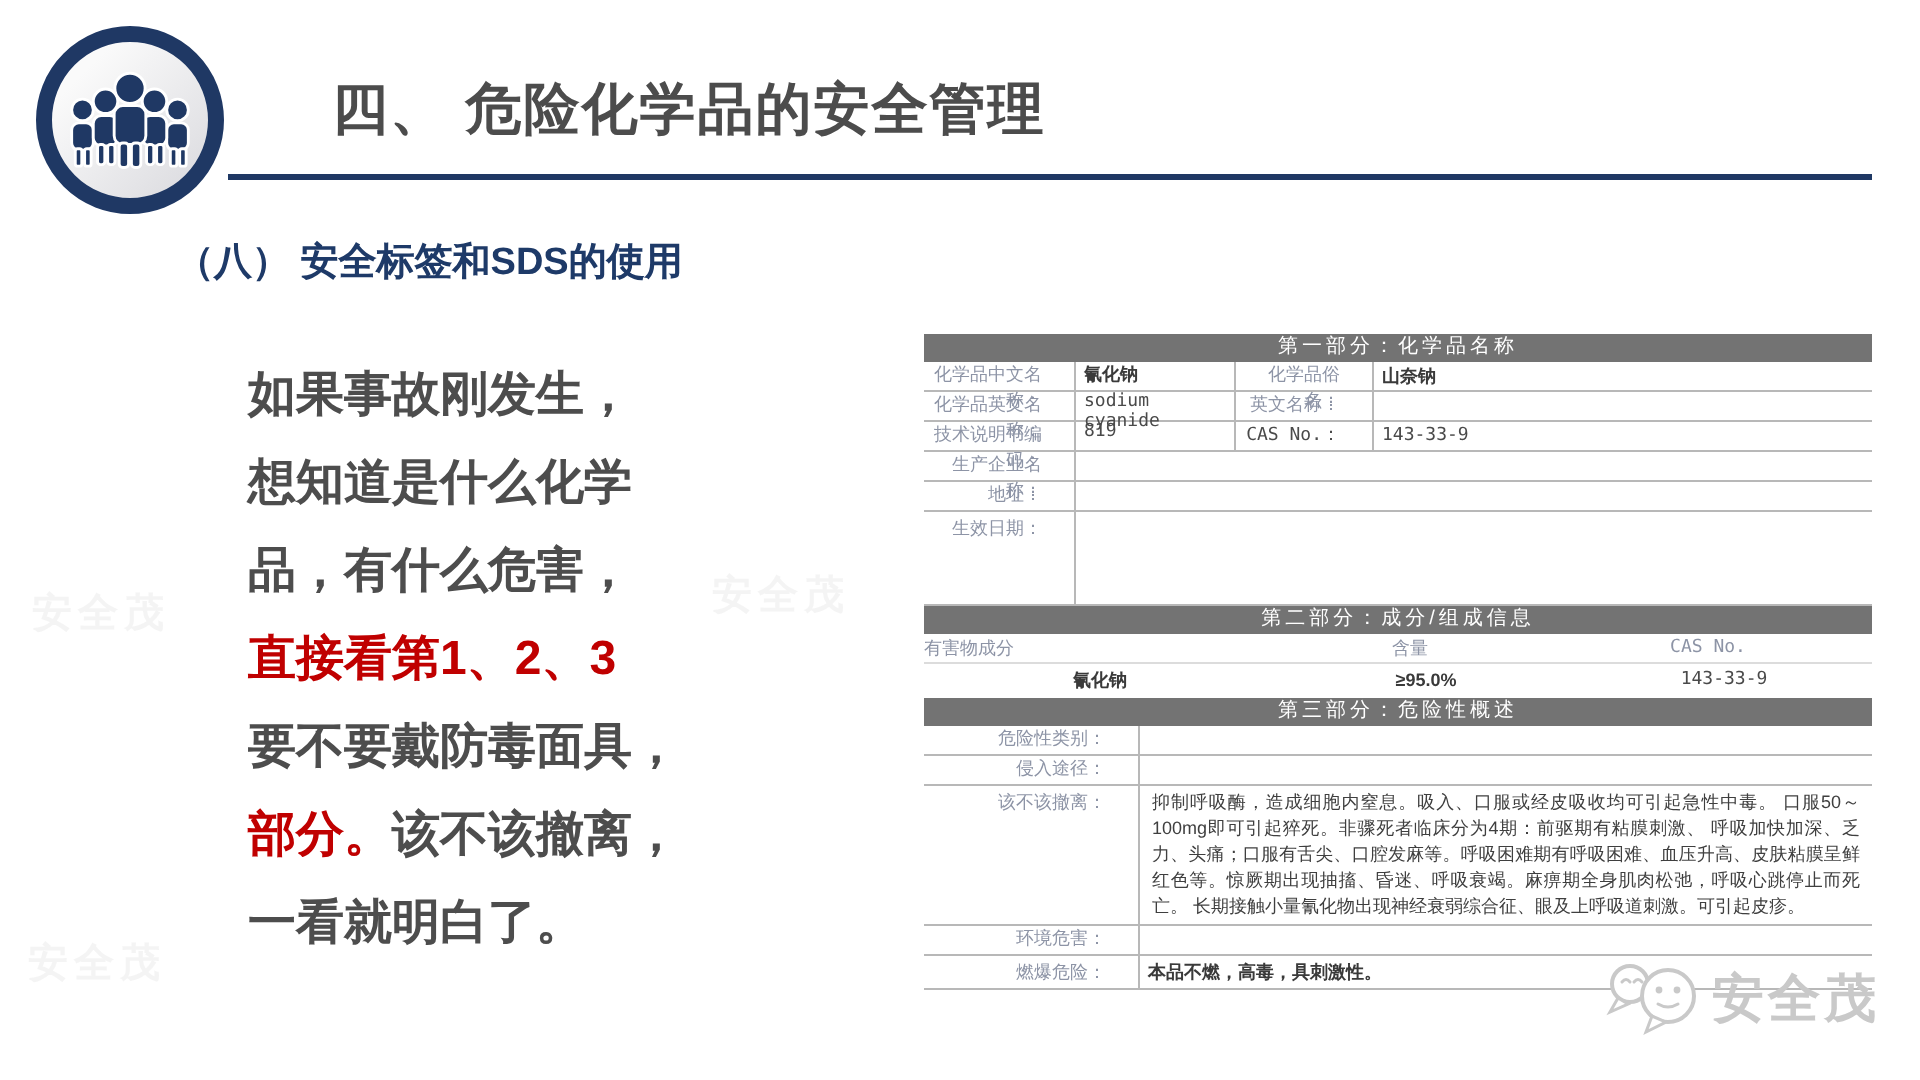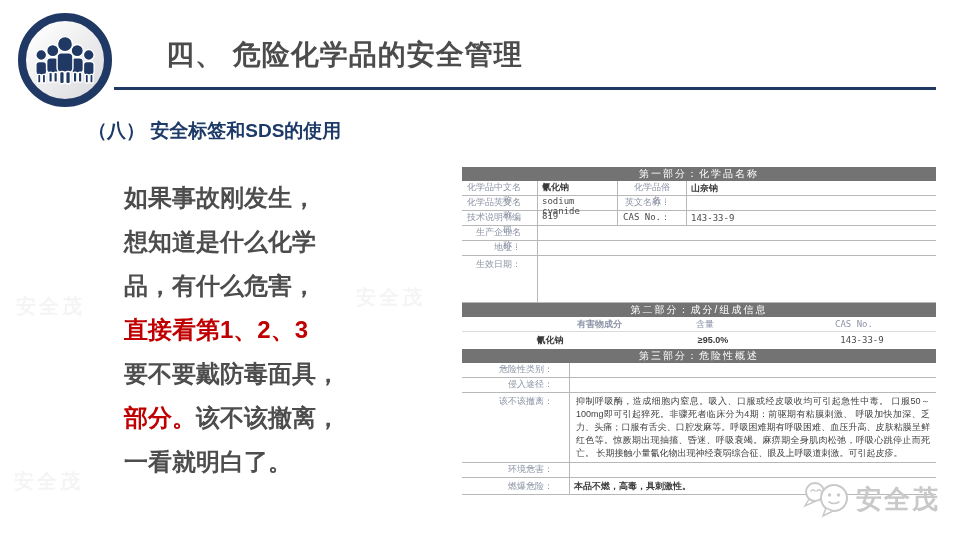--- a/index.html
+++ b/index.html
@@ -155,21 +155,21 @@
     </div>
 
     <div class="trow h47">
       <div class="cell lab w1 bR padT">生效日期：</div>
       <div class="cell val wrest"></div>
     </div>
 
     <div class="sec-hdr">第二部分：成分/组成信息</div>
 
     <div class="comp-row h14 lightB" style="height:14px; line-height:14px;">
-      <div class="cell lab comp-c1" style="text-align:right;font-weight:bold;">有害物成分</div>
+      <div class="cell lab comp-c1" style="text-align:left;">有害物成分</div>
       <div class="cell lab comp-c2" style="text-align:center;">含量</div>
       <div class="cell lab comp-c3 mono" style="text-align:center; color:#8d94a6;">CAS No.</div>
     </div>
 
     <div class="comp-row" style="height:17px; line-height:16px; border-bottom:none;">
       <div class="cell val comp-c1" style="text-align:center; padding-left:0;">氰化钠</div>
       <div class="cell val comp-c2" style="padding-left:0;">≥95.0%</div>
       <div class="cell val comp-c3 mono" style="text-align:center; padding-left:0;">143-33-9</div>
     </div>
 

